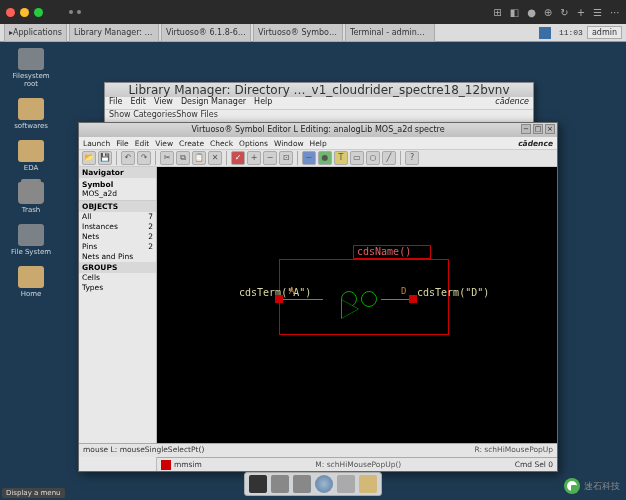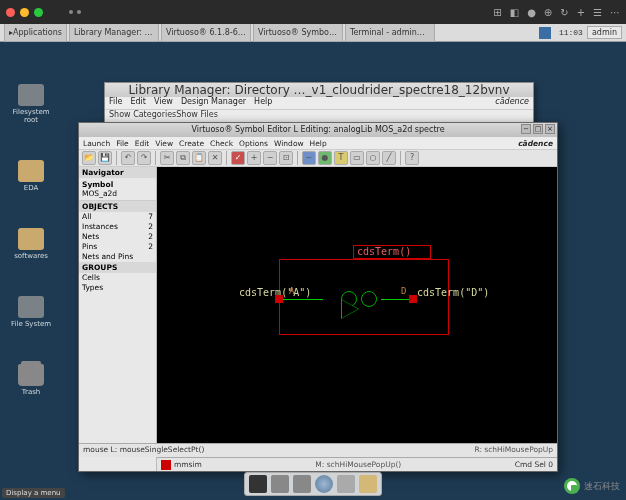--- a/index.html
+++ b/index.html
@@ -19,21 +19,21 @@
   .taskbar { background: #dcdcdc; height: 18px; display: flex; align-items: center; padding: 0 4px; font-size: 8px; color: #333; border-bottom: 1px solid #999; }
   .taskbar .tb-item { background: #c8c8c8; border: 1px solid #aaa; padding: 4px 4px; margin-right: 2px; white-space: nowrap; overflow: hidden; max-width: 90px; text-overflow: ellipsis; cursor: pointer; }
   .taskbar .spacer { flex: 1; }
   .taskbar .tb-sq { width: 12px; height: 12px; background: #3b6ea5; margin-right: 4px; }
   .taskbar .tb-time { padding: 0 4px; font-family: Liberation Mono, monospace; }
   .taskbar .tb-user { background: #e8e8e8; padding: 1px 4px; border: 1px solid #aaa; }
 
   
   .desktop { background: #1e3a52; position: relative; height: 458px; }
   .desk-icons { position: absolute; left: 6px; top: 6px; width: 50px; }
-  .desk-icon { text-align: center; margin-bottom: 10px; color: #cfd8de; font-size: 7px; cursor: pointer; margin-top: 36px; }
+  .desk-icon { text-align: center; margin-bottom: 10px; color: #cfd8de; font-size: 7px; cursor: pointer; }
   .desk-icon .ibox { width: 26px; height: 22px; background: #99a0a6; margin: 0 auto 2px; border-radius: 3px; position: relative; }
   .desk-icon .ibox.folder { background: #c9a96e; }
   .desk-icon .ibox.trash { background: #888; border-radius: 2px 2px 4px 4px; }
   .desk-icon .ibox.trash::before { content:""; position:absolute; top:-3px; left:3px; right:3px; height:3px; background:#888; border-radius:2px 2px 0 0;}
   .desk-icon .ibox.drive { background: #7a8288; }
 
   
   .win-lib { position: absolute; left: 104px; top: 40px; width: 430px; height: 58px; background: #ececec; border: 1px solid #888; box-shadow: 2px 2px 6px rgba(0,0,0,0.4); }
   .win-lib .titlebar { background: linear-gradient(#e0e0e0,#cacaca); height: 14px; font-size: 12px; text-align: center; line-height: 14px; color: #333; position: relative; }
   .win-lib .menubar { height: 12px; font-size: 8px; padding: 0 4px; display: flex; gap: 8px; color: #222; }
@@ -144,33 +144,37 @@
 
 <div class="desktop">
 
   <div class="desk-icons">
     <div class="desk-icon">
         <div class="ibox drive"></div>
         <div>Filesystem root</div>
       </div>
     <div class="desk-icon">
         <div class="ibox folder"></div>
+        <div>softwares</div>
+      </div>
+    <div class="desk-icon">
+        <div class="ibox folder"></div>
         <div>EDA</div>
       </div>
     <div class="desk-icon">
-        <div class="ibox folder"></div>
-        <div>softwares</div>
+        <div class="ibox trash"></div>
+        <div>Trash</div>
       </div>
     <div class="desk-icon">
         <div class="ibox drive"></div>
         <div>File System</div>
       </div>
     <div class="desk-icon">
-        <div class="ibox trash"></div>
-        <div>Trash</div>
+        <div class="ibox folder"></div>
+        <div>Home</div>
       </div>
   </div>
 
   <div class="win-lib">
     <div class="titlebar">
       <span>Library Manager: Directory …_v1_cloudrider_spectre18_12bvnv</span>
     </div>
     <div class="menubar">
       <span>File</span>
       <span>Edit</span>
@@ -270,21 +274,21 @@
           </div>
       </div>
 
       <div class="canvas-wrap">
         <div class="canvas">
 
           <div class="sch-box"></div>
           <div class="sch-label-box"></div>
 
           <div class="sch-text" style="left:82px; top:120px;">cdsTerm("A")</div>
-          <div class="sch-text red" style="left:200px; top:79px;">cdsTerm()</div>
+          <div class="sch-text red" style="left:200px; top:79px;">cdsName()</div>
           <div class="sch-text" style="left:260px; top:120px;">cdsTerm("D")</div>
 
           <div class="pin" style="left:118px; top:128px;"></div>
           <div class="pin" style="left:252px; top:128px;"></div>
           <div class="pinlbl" style="left:132px; top:119px;">A</div>
           <div class="pinlbl" style="left:244px; top:119px;">D</div>
 
           <div class="wire" style="left:126px; top:132px; width:40px;"></div>
           <div class="wire" style="left:224px; top:132px; width:28px;"></div>
 

